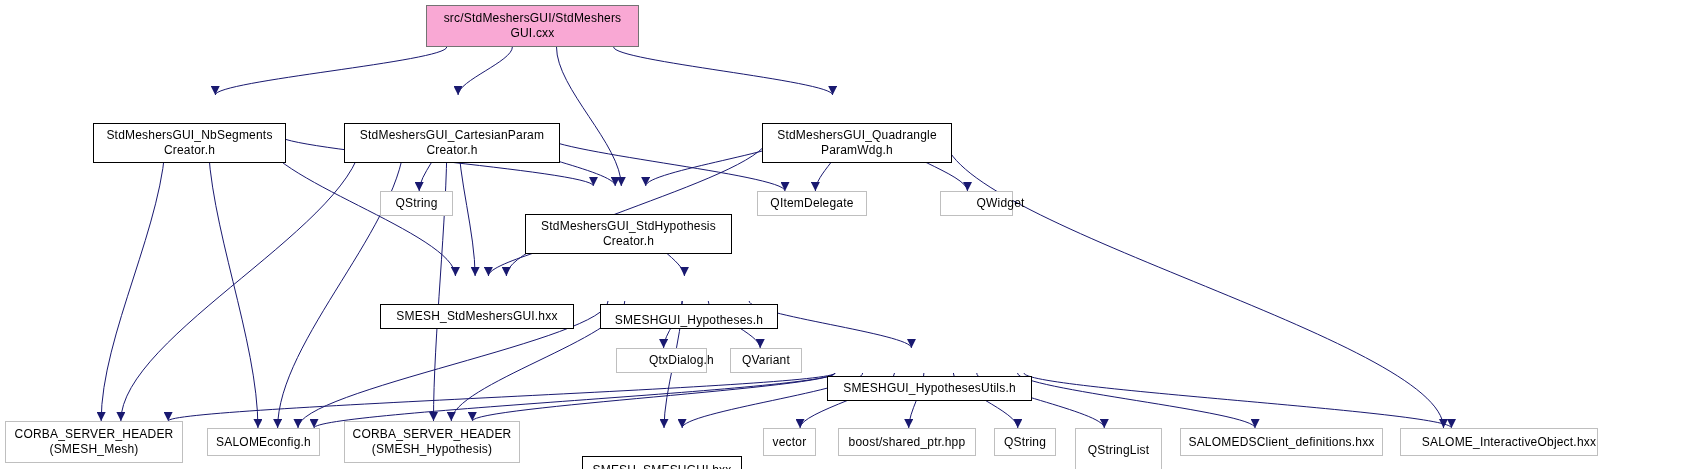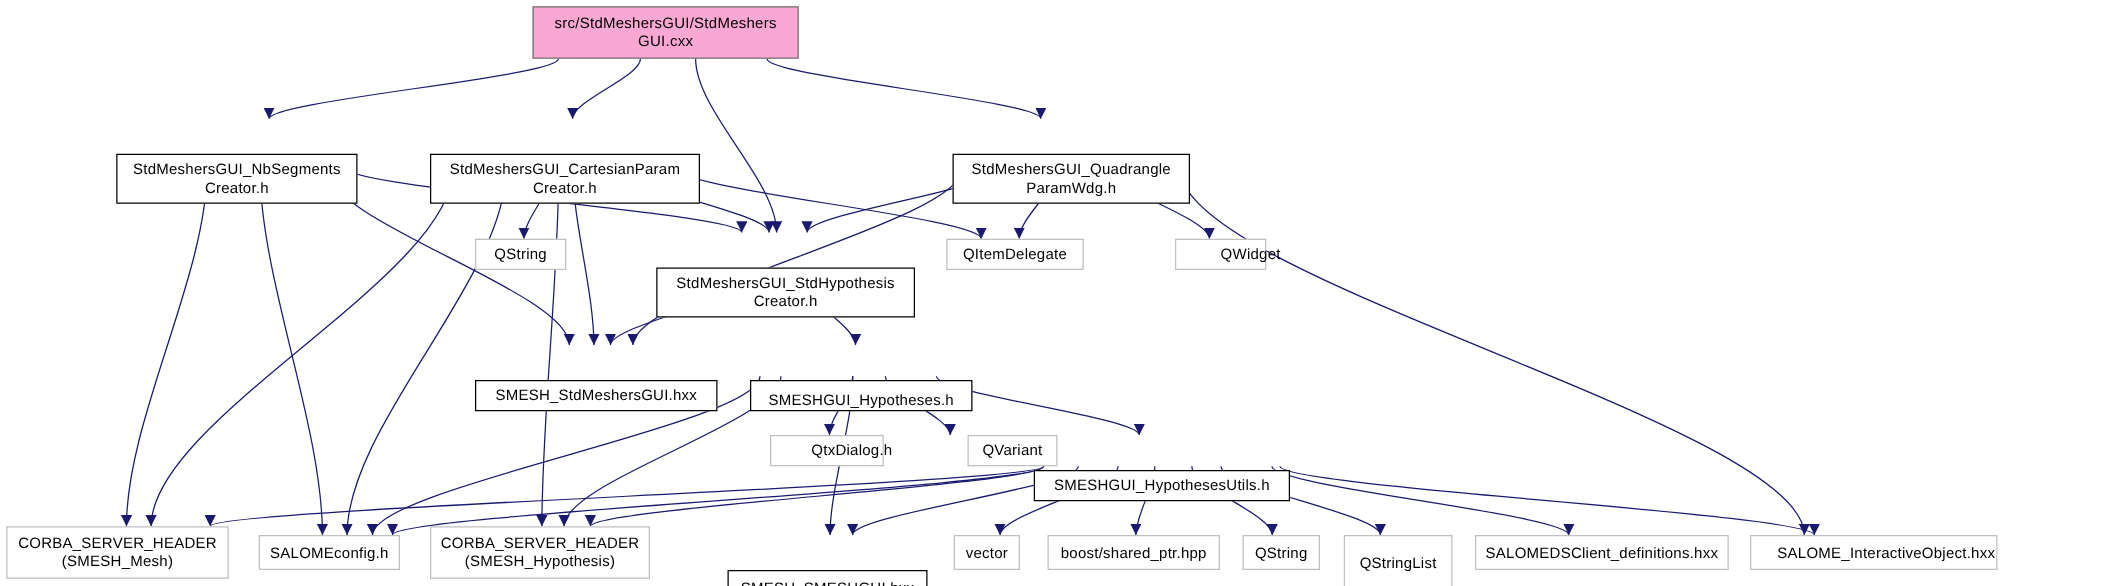--- a/index.html
+++ b/index.html
@@ -95,21 +95,21 @@
   </div>
   <div class="node solid" style="left:380px;top:276px;width:194px;height:25px;">
     <span>SMESH_StdMeshersGUI.hxx</span>
   </div>
   <div class="node solid" style="left:600px;top:276px;width:178px;height:25px;align-items:flex-end;">
     <span>SMESHGUI_Hypotheses.h</span>
   </div>
   <div class="node ext" style="left:616px;top:348px;width:91px;height:25px;padding-left:40px;">
     <span>QtxDialog.h</span>
   </div>
-  <div class="node ext" style="left:730px;top:348px;width:72px;height:25px;margin-left:44px;">
+  <div class="node ext" style="left:730px;top:348px;width:72px;height:25px;">
     <span>QVariant</span>
   </div>
   <div class="node solid" style="left:827px;top:348px;width:205px;height:25px;">
     <span>SMESHGUI_HypothesesUtils.h</span>
   </div>
   <div class="node ext" style="left:5px;top:421px;width:178px;height:42px;">
     <span>CORBA_SERVER_HEADER
 (SMESH_Mesh)</span>
   </div>
   <div class="node ext" style="left:207px;top:428px;width:113px;height:28px;justify-content:center;">

